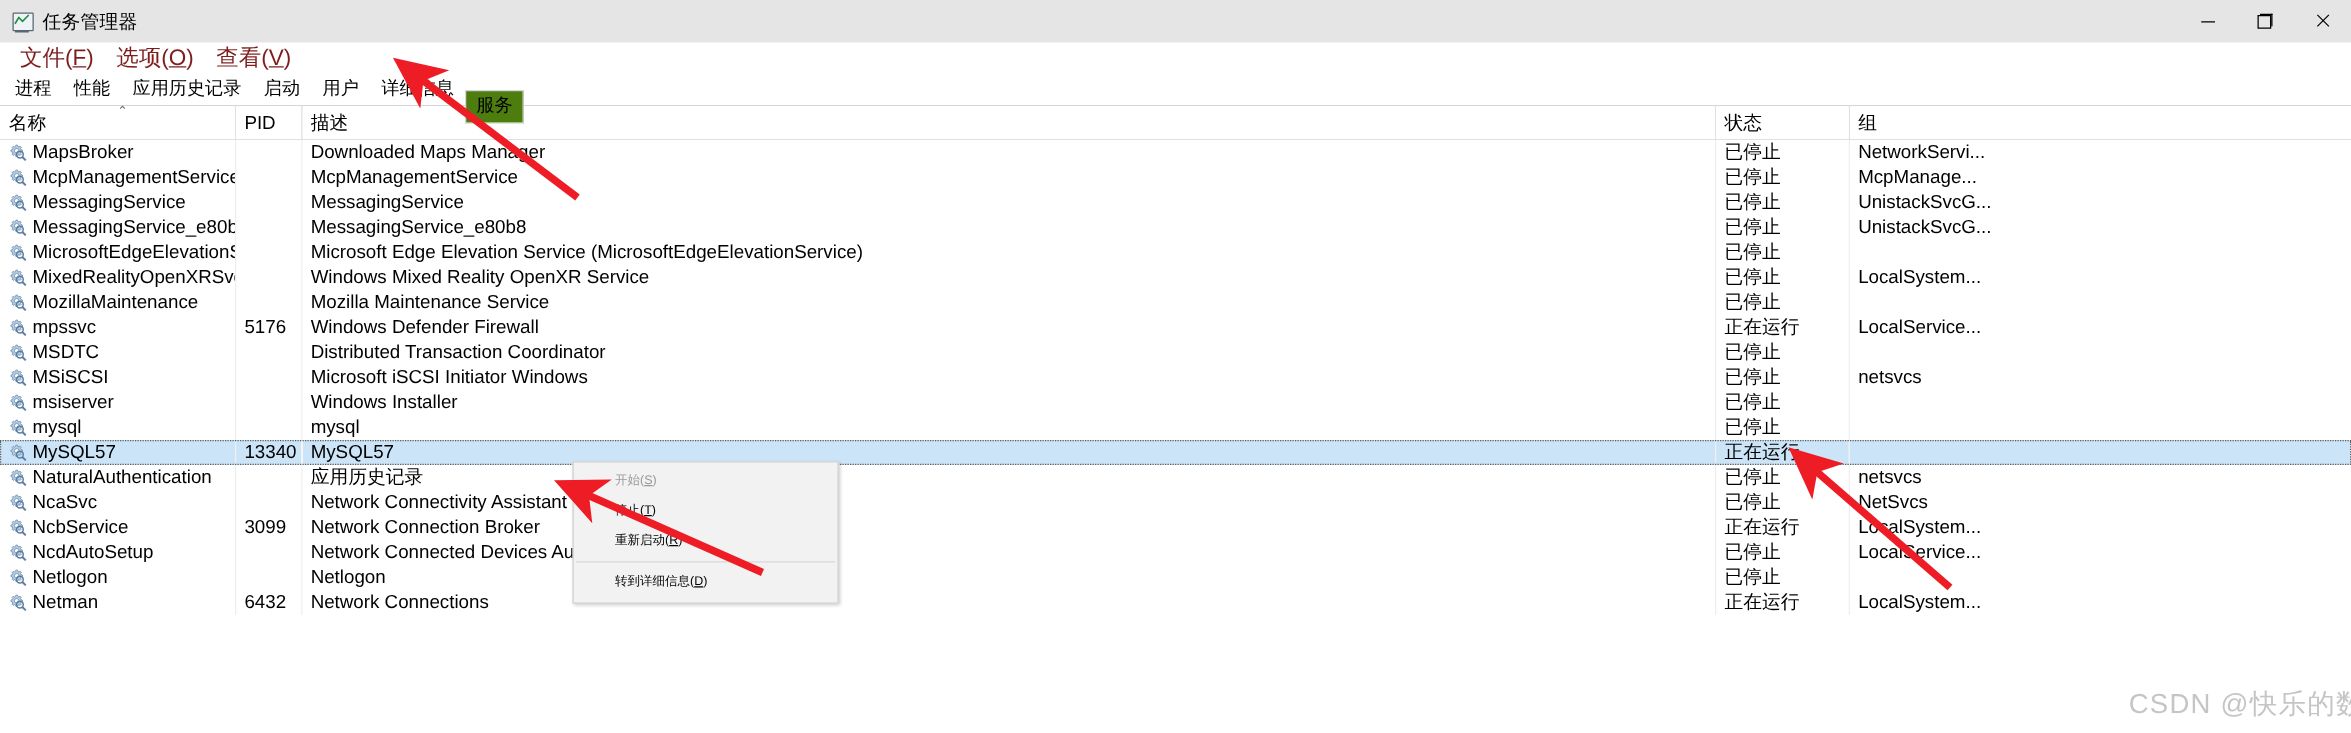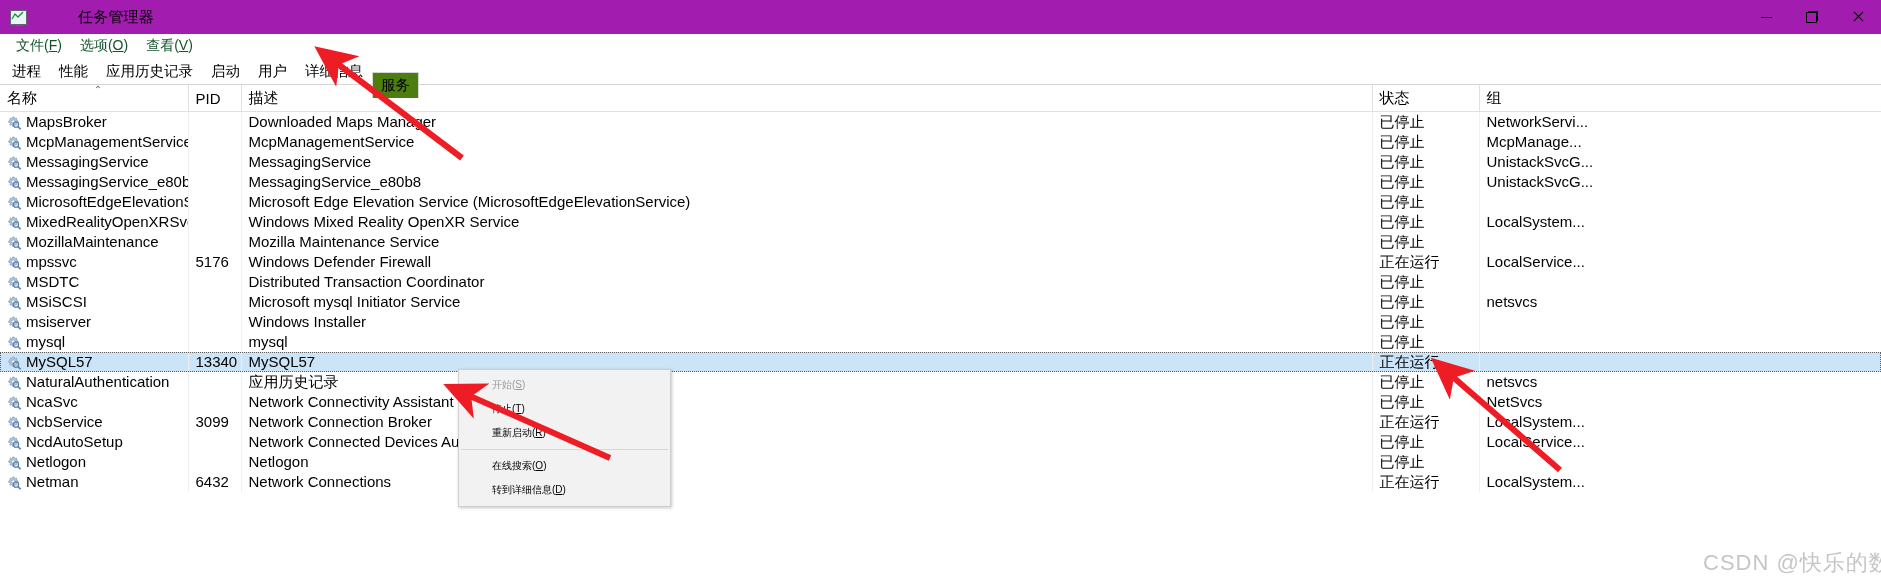--- a/index.html
+++ b/index.html
@@ -6,24 +6,23 @@
   body{
     width:1881px;height:586px;
     background:#ffffff;
     font-family:"Liberation Sans","DejaVu Sans",sans-serif;
     font-size:15px;color:#000;
     overflow:hidden;position:relative;
     -webkit-font-smoothing:antialiased;
   }
   
   .titlebar{
-    height:34px;width:100%;background:#a21caf;
+    height:34px;width:100%;background:#e5e5e5;
     display:flex;align-items:center;position:relative;
     border-bottom:0;
-    gap:44px;
   }
   .app-icon{
     width:18px;height:18px;margin-left:9px;margin-right:7px;
     position:relative;flex:none;
   }
   .app-icon .frame{
     position:absolute;left:1px;top:2px;width:15px;height:13px;
     border:1.5px solid #5c6670;background:#eef3f7;border-radius:1px;
   }
   .app-icon .base{
@@ -37,21 +36,21 @@
   .wc .restore{position:relative;width:12px;height:12px;display:block;}
   .wc .restore .b1{position:absolute;left:0;bottom:0;width:9px;height:9px;border:1px solid #000;}
   .wc .restore .b2{position:absolute;right:0;top:0;width:9px;height:9px;border:1px solid #000;border-left:0;border-bottom:0;}
   .wc .close{position:relative;width:12px;height:12px;display:block;}
   .wc .close:before,.wc .close:after{content:"";position:absolute;left:0;top:5px;width:13px;height:1px;background:#000;}
   .wc .close:before{transform:rotate(45deg);}
   .wc .close:after{transform:rotate(-45deg);}
 
   
   .menubar{height:24px;display:flex;align-items:center;padding-left:7px;background:#fff;}
-  .menubar .mi{font-size:14px;padding:0 9px;color:#14532d;white-space:nowrap;}
+  .menubar .mi{font-size:18px;padding:0 9px;color:#7f1d1d;white-space:nowrap;}
 
   
   .tabstrip{
     height:26px;position:relative;background:#fff;
     border-bottom:1px solid #d6d6d6;
     display:flex;align-items:center;padding-left:3px;
   }
   .tab{
     font-size:14.5px;height:25px;line-height:25px;padding:0 8px;
     border:1px solid transparent;border-bottom:0;color:#000;white-space:nowrap;
@@ -361,21 +360,21 @@
                     <path d="M5.7 1.1 L7.0 1.1 L7.25 2.2 L8.2 2.6 L9.1 2.0 L10.0 2.9 L9.4 3.8 L9.8 4.75 L10.9 5.0 L10.9 6.3 L9.8 6.55 L9.4 7.5 L10.0 8.4 L9.1 9.3 L8.2 8.7 L7.25 9.1 L7.0 10.2 L5.7 10.2 L5.45 9.1 L4.5 8.7 L3.6 9.3 L2.7 8.4 L3.3 7.5 L2.9 6.55 L1.8 6.3 L1.8 5.0 L2.9 4.75 L3.3 3.8 L2.7 2.9 L3.6 2.0 L4.5 2.6 L5.45 2.2 Z"></path>
                     <circle cx="6.35" cy="5.65" r="1.85" fill="#ffffff"></circle>
                   </g>
                   <circle cx="8.9" cy="8.6" r="2.7" fill="none" stroke="#5b7ea3" stroke-width="1.2"></circle>
                   <line x1="10.9" y1="10.6" x2="13.6" y2="13.3" stroke="#5b7ea3" stroke-width="1.6"></line>
                 </svg></span>
               <span>MSiSCSI</span>
             </span>
           </td>
           <td class="pid-cell"></td>
-          <td>Microsoft mysql Initiator Service</td>
+          <td>Microsoft iSCSI Initiator Windows</td>
           <td>已停止</td>
           <td>netsvcs</td>
         </tr>
         <tr>
           <td class="name-cell">
             <span class="namebox">
               <span class="svcicon"><svg width="15" height="14" viewBox="0 0 15 14" aria-hidden="true">
                   <g fill="#b6cde3" stroke="#7d9cbb" stroke-width="0.8">
                     <path d="M5.7 1.1 L7.0 1.1 L7.25 2.2 L8.2 2.6 L9.1 2.0 L10.0 2.9 L9.4 3.8 L9.8 4.75 L10.9 5.0 L10.9 6.3 L9.8 6.55 L9.4 7.5 L10.0 8.4 L9.1 9.3 L8.2 8.7 L7.25 9.1 L7.0 10.2 L5.7 10.2 L5.45 9.1 L4.5 8.7 L3.6 9.3 L2.7 8.4 L3.3 7.5 L2.9 6.55 L1.8 6.3 L1.8 5.0 L2.9 4.75 L3.3 3.8 L2.7 2.9 L3.6 2.0 L4.5 2.6 L5.45 2.2 Z"></path>
                     <circle cx="6.35" cy="5.65" r="1.85" fill="#ffffff"></circle>
@@ -545,21 +544,20 @@
         </tr>
       </tbody>
   </table>
 </div>
 
 <div class="ctxmenu">
     <div class="item disabled">开始(<span class="ak">S</span>)</div>
     <div class="item">停止(<span class="ak">T</span>)</div>
     <div class="item">重新启动(<span class="ak">R</span>)</div>
     <div class="sep"></div>
-    <div class="item">在线搜索(<span class="ak">O</span>)</div>
     <div class="item">转到详细信息(<span class="ak">D</span>)</div>
   </div>
 
 <svg class="arrow-layer" width="1881" height="586" viewBox="0 0 1881 586">
   <defs>
     <marker id="ah" markerWidth="7" markerHeight="7" refX="5.4" refY="3.2" orient="auto">
       <path d="M0,0 L7,3.2 L0,6.4 L1.9,3.2 z" fill="#ee1c25"></path>
     </marker>
   </defs>
   <g id="arrows" stroke="#ee1c25" stroke-width="6" fill="none" marker-end="url(#ah)">

